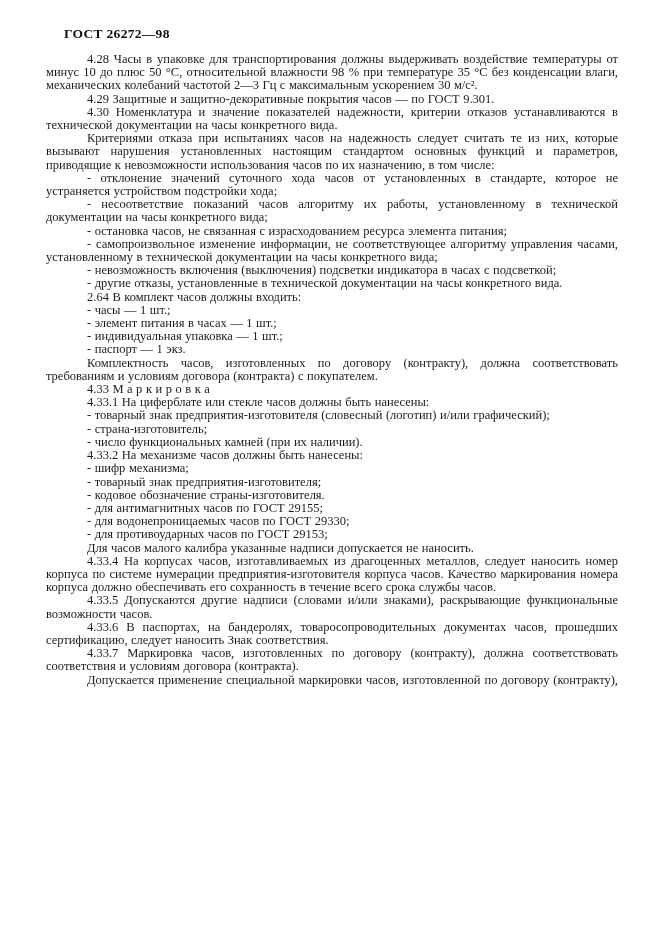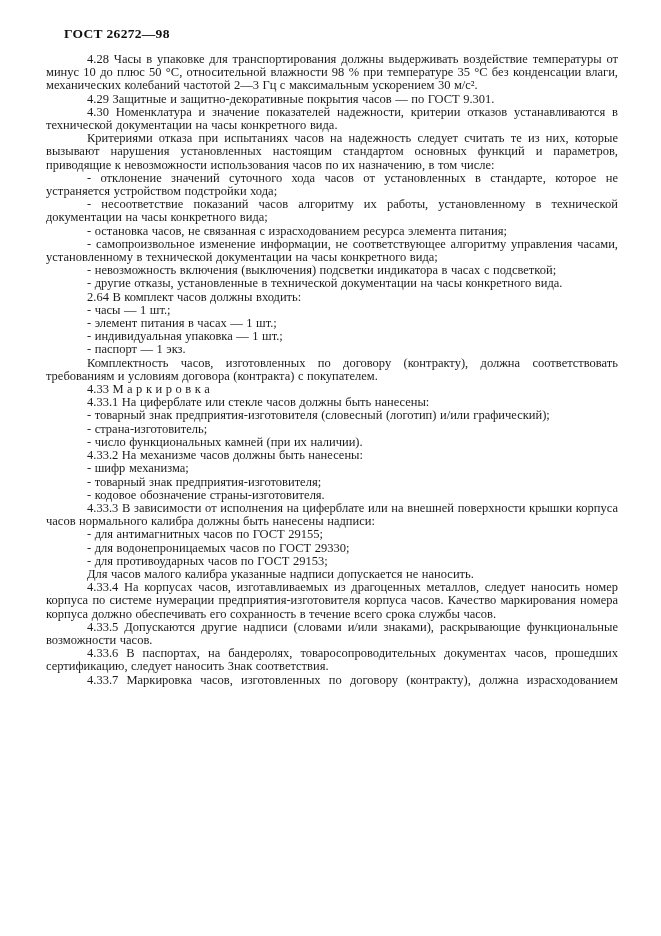--- a/index.html
+++ b/index.html
@@ -74,26 +74,25 @@
       <p class="para">Комплектность часов, изготовленных по договору (контракту), должна соответствовать требованиям и условиям договора (контракта) с покупателем.</p>
       <p class="para">4.33 М а р к и р о в к а</p>
       <p class="para">4.33.1 На циферблате или стекле часов должны быть нанесены:</p>
       <p class="para">- товарный знак предприятия-изготовителя (словесный (логотип) и/или графический);</p>
       <p class="para">- страна-изготовитель;</p>
       <p class="para">- число функциональных камней (при их наличии).</p>
       <p class="para">4.33.2 На механизме часов должны быть нанесены:</p>
       <p class="para">- шифр механизма;</p>
       <p class="para">- товарный знак предприятия-изготовителя;</p>
       <p class="para">- кодовое обозначение страны-изготовителя.</p>
-      <p class="para">4.33.3 В зависимости от исполнения на циферблате или на внешней поверхности крышки корпуса часов нормального калибра должны быть нанесены надписи:</p>
       <p class="para">- для антимагнитных часов по ГОСТ 29155;</p>
       <p class="para">- для водонепроницаемых часов по ГОСТ 29330;</p>
       <p class="para">- для противоударных часов по ГОСТ 29153;</p>
       <p class="para">Для часов малого калибра указанные надписи допускается не наносить.</p>
       <p class="para">4.33.4 На корпусах часов, изготавливаемых из драгоценных металлов, следует наносить номер корпуса по системе нумерации предприятия-изготовителя корпуса часов. Качество маркирования номера корпуса должно обеспечивать его сохранность в течение всего срока службы часов.</p>
       <p class="para">4.33.5 Допускаются другие надписи (словами и/или знаками), раскрывающие функциональные возможности часов.</p>
       <p class="para">4.33.6 В паспортах, на бандеролях, товаросопроводительных документах часов, прошедших сертификацию, следует наносить Знак соответствия.</p>
-      <p class="para">4.33.7 Маркировка часов, изготовленных по договору (контракту), должна израсходованием требованиям и условиям договора (контракта).</p>
+      <p class="para">4.33.7 Маркировка часов, изготовленных по договору (контракту), должна соответствовать соответствия и условиям договора (контракта).</p>
       <p class="para">Допускается применение специальной маркировки часов, изготовленной по договору (контракту), если договором (контрактом) не предусмотрено эксклюзивное право на ее использование.</p>
     </div>
 
   <div class="page-number">4</div>
 </div>
 
 </body></html>

